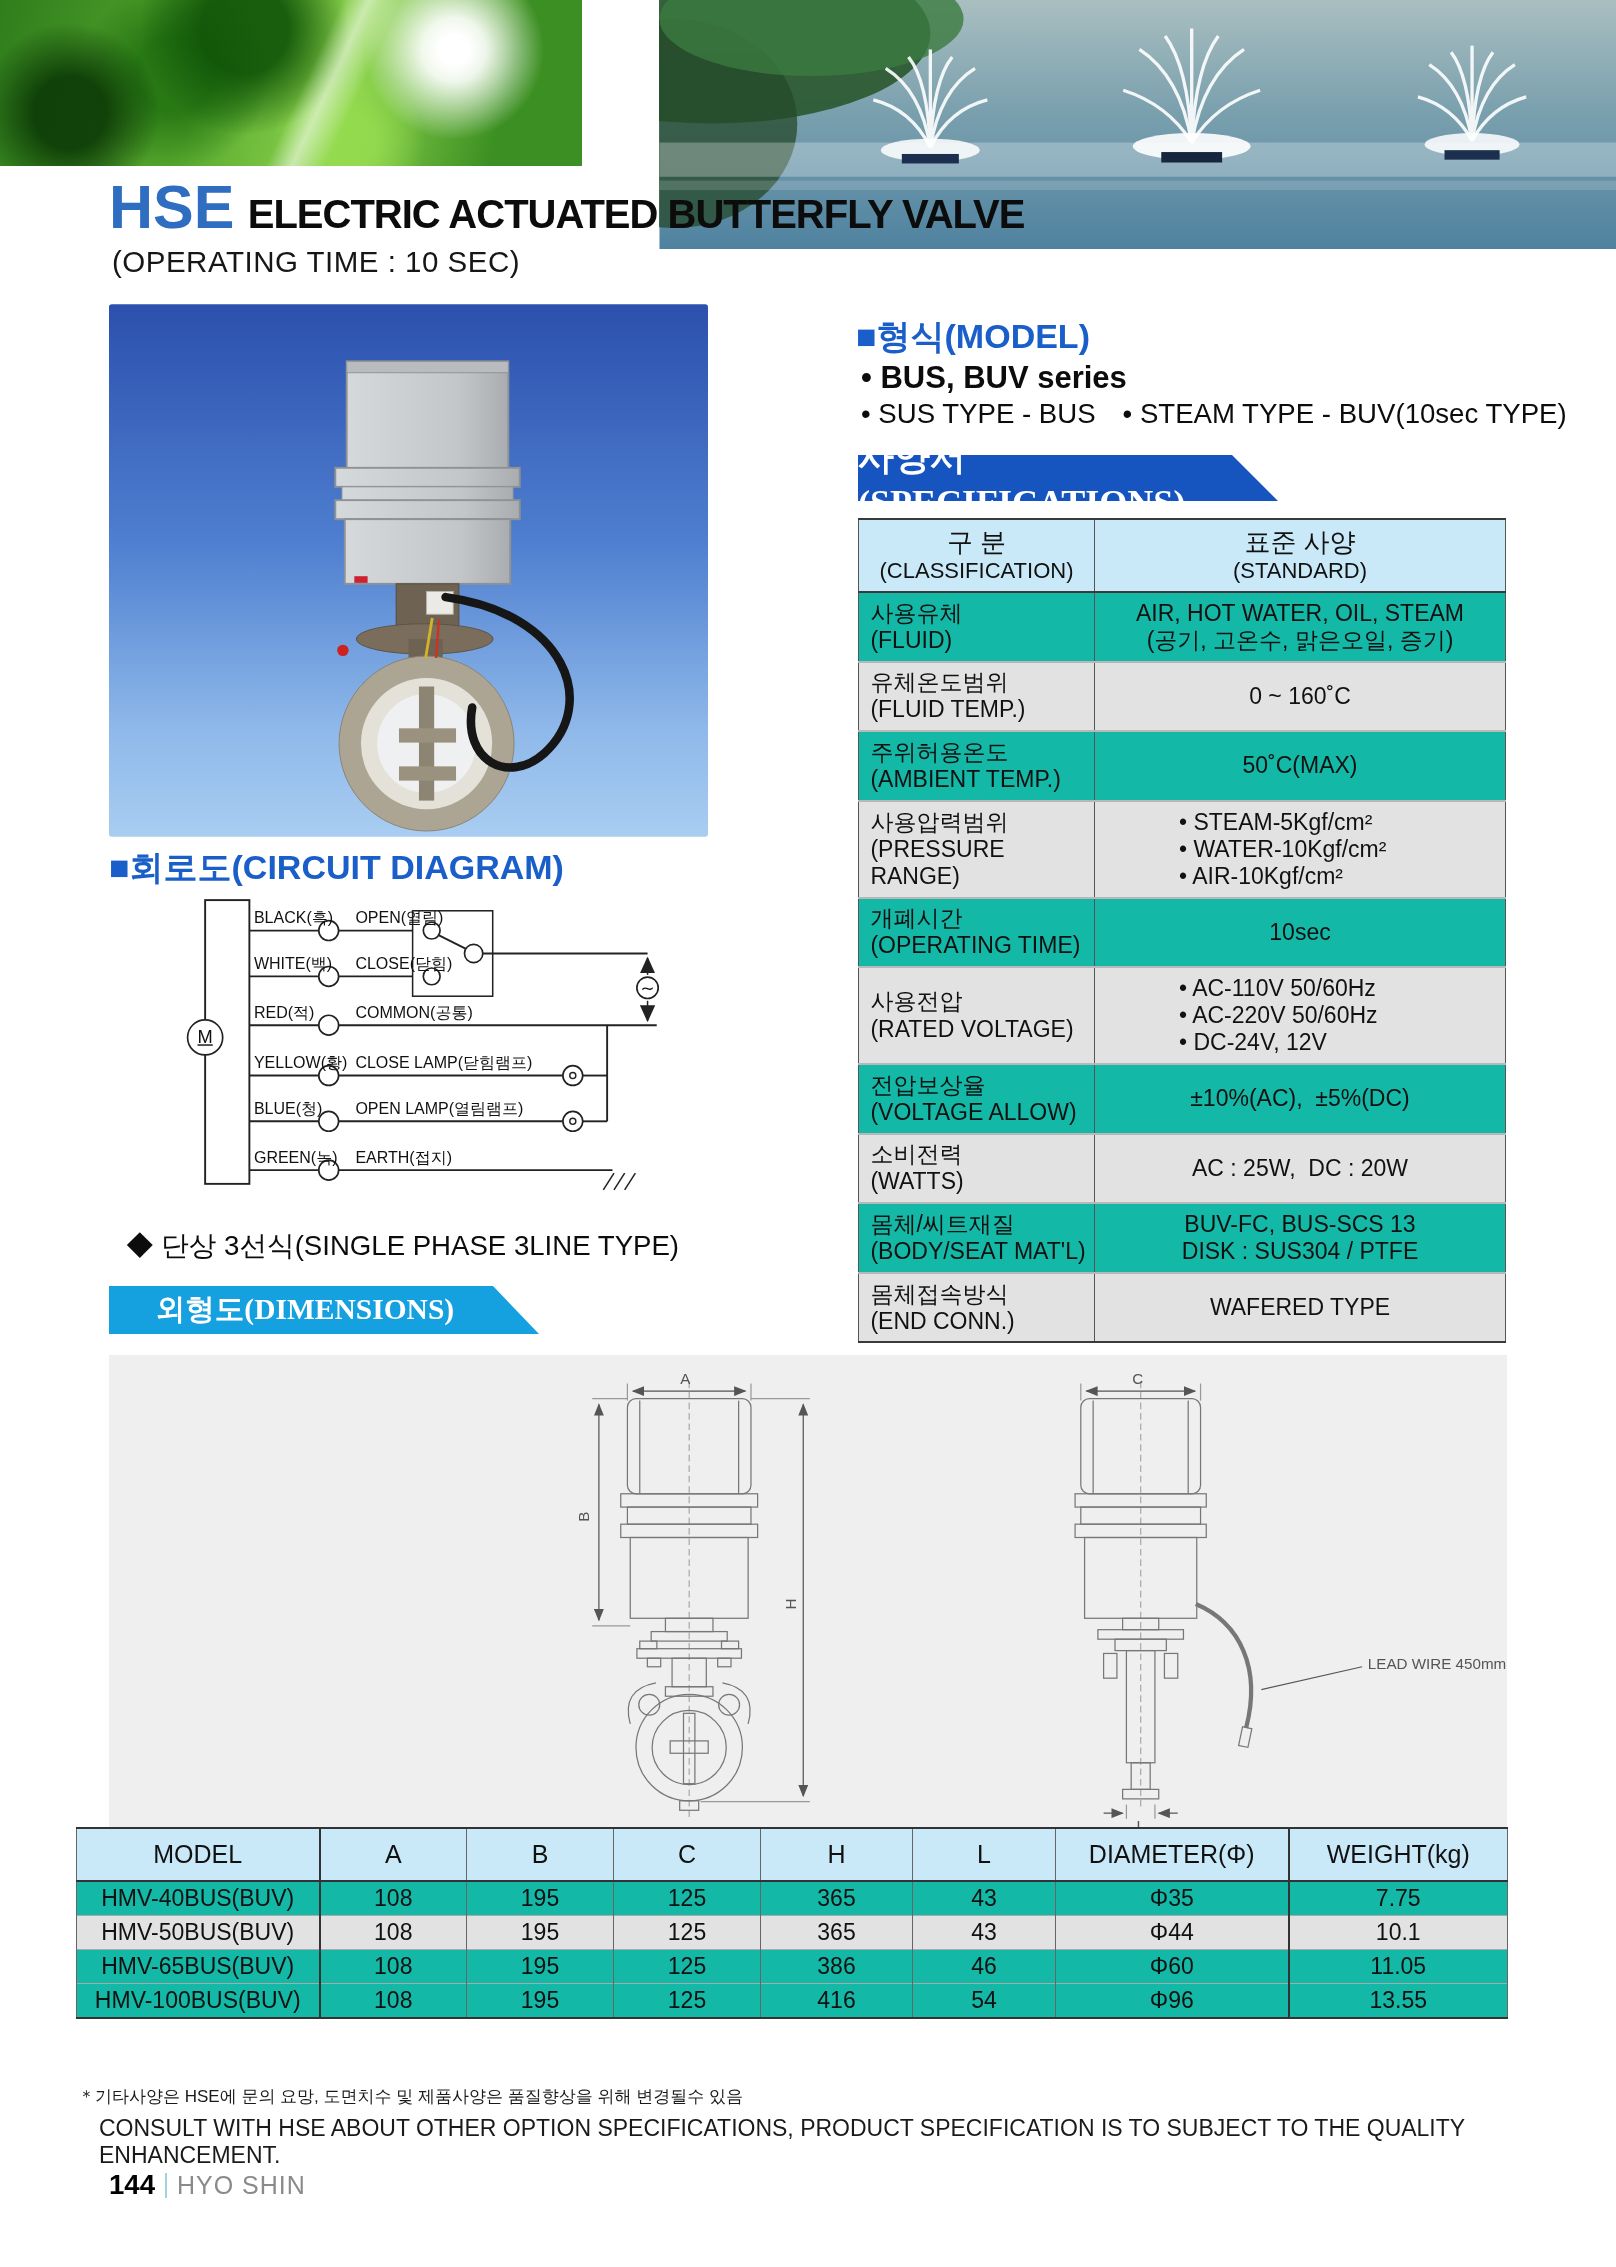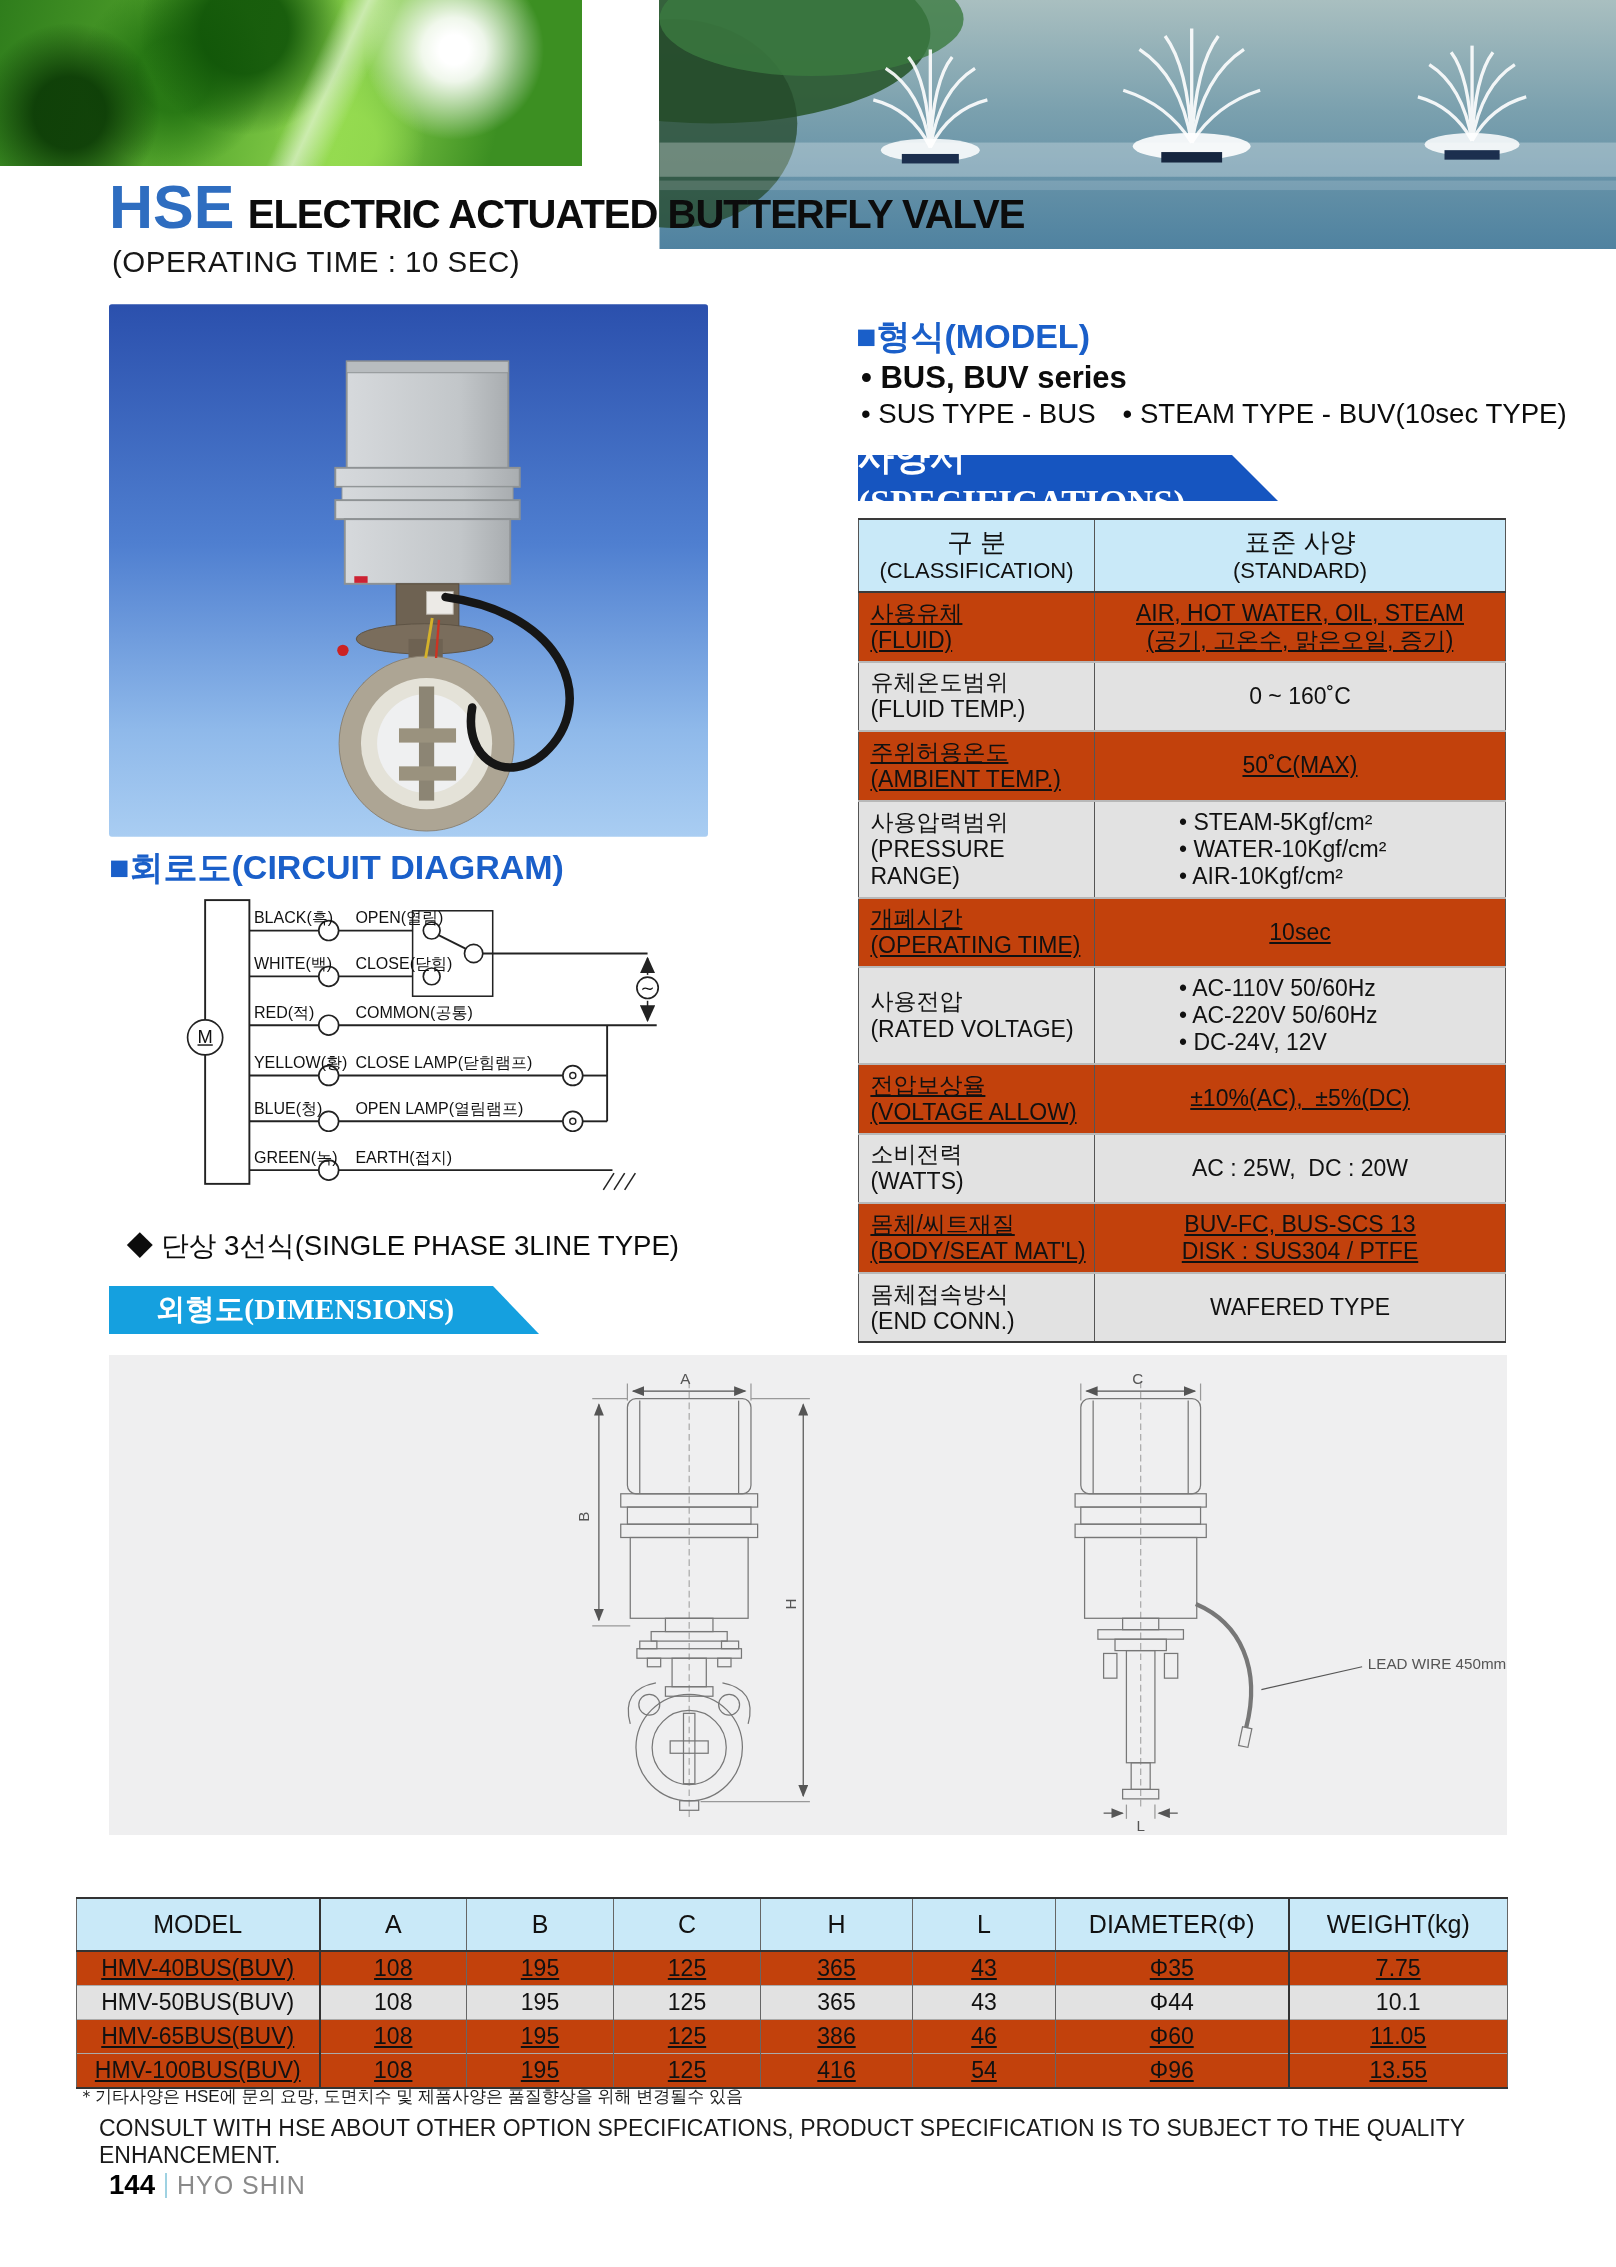--- a/index.html
+++ b/index.html
@@ -44,33 +44,33 @@
   #spec-table{left:858px;top:518px;width:647px;border-collapse:collapse;table-layout:fixed;
               border-top:2.9px solid #3a3a3a;border-bottom:2.9px solid #3a3a3a;}
   #spec-table th,#spec-table td{border-left:1.4px solid #555;border-right:1.4px solid #555;padding:6.7px 5.7px;}
   #spec-table thead th{background:#C9E9F8;border-bottom:2.9px solid #3a3a3a;text-align:center;font-weight:normal;}
   #spec-table tbody tr{border-top:2.4px solid #b8b8b8;}
   #spec-table td.lbl{text-align:left;padding-left:11.4px;font-size:23px;line-height:1.18;}
   #spec-table td.val{text-align:center;font-size:23px;line-height:1.18;border-left:1.9px solid #444;}
   #spec-table td.val.val-left{text-align:left;padding-left:84px;}
   .th-ko{font-size:26px;line-height:1.2;}
   .th-en{font-size:22px;line-height:1.2;}
-  tr.ry{background:#c2410c;text-decoration:underline;} tr.rg{background:#E2E2E2;}
+  tr.ry{background:#14b8a6;} tr.rg{background:#E2E2E2;}
   .vl:empty{display:none;}
 
   
   #circuit-heading{left:109px;top:845px;font-size:34px;font-weight:bold;color:#1A5FC9;}
   #circuit-svg{left:112px;top:894px;}
   #circuit-caption{left:126px;top:1227px;font-size:27.6px;color:#0c0c0c;}
 
   
   #dim-panel{left:109px;top:1355px;width:1398px;height:480px;background:#EFEFF0;}
 
   
-  #dim-table{left:76px;top:1897px;width:1431px;border-collapse:collapse;table-layout:fixed;
+  #dim-table{left:76px;top:1827px;width:1431px;border-collapse:collapse;table-layout:fixed;
              border-top:2.9px solid #333;border-bottom:2.9px solid #333;font-size:23px;}
   #dim-table th{background:#C9E9F8;font-weight:normal;font-size:25px;height:49px;border-bottom:2.9px solid #333;}
   #dim-table td{height:31px;text-align:center;}
   #dim-table tbody tr{border-top:1.9px solid #aaa;padding-left:48px;}
   #dim-table th,#dim-table td{border-left:1.4px solid #666;border-right:1.4px solid #666;}
   #dim-table th:first-child,#dim-table td:first-child{border-right:2.9px solid #333;}
   #dim-table th:nth-child(7),#dim-table td:nth-child(7){border-right:2.9px solid #333;}
 
   
   #footnote1{left:78px;top:2085px;font-size:17px;color:#1a1a1a;}

